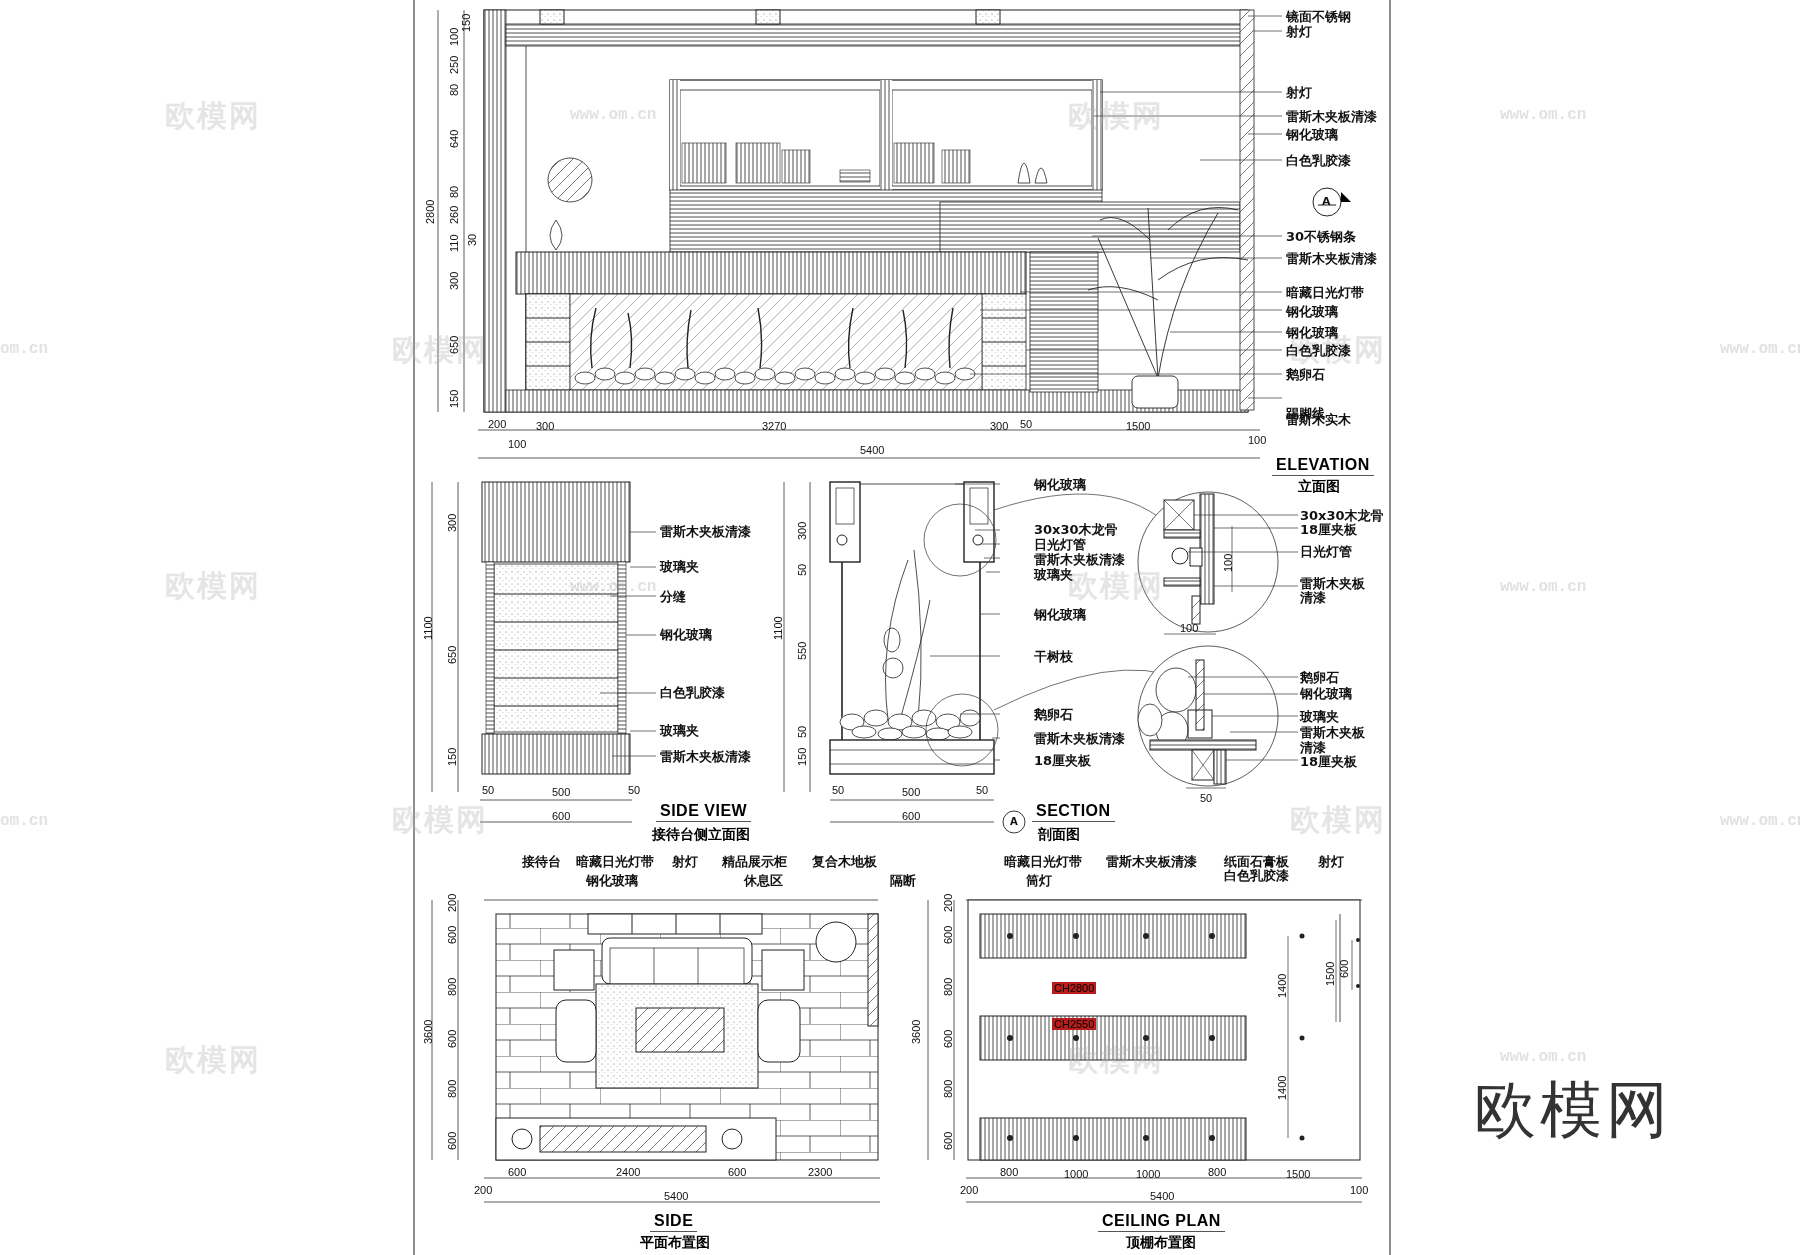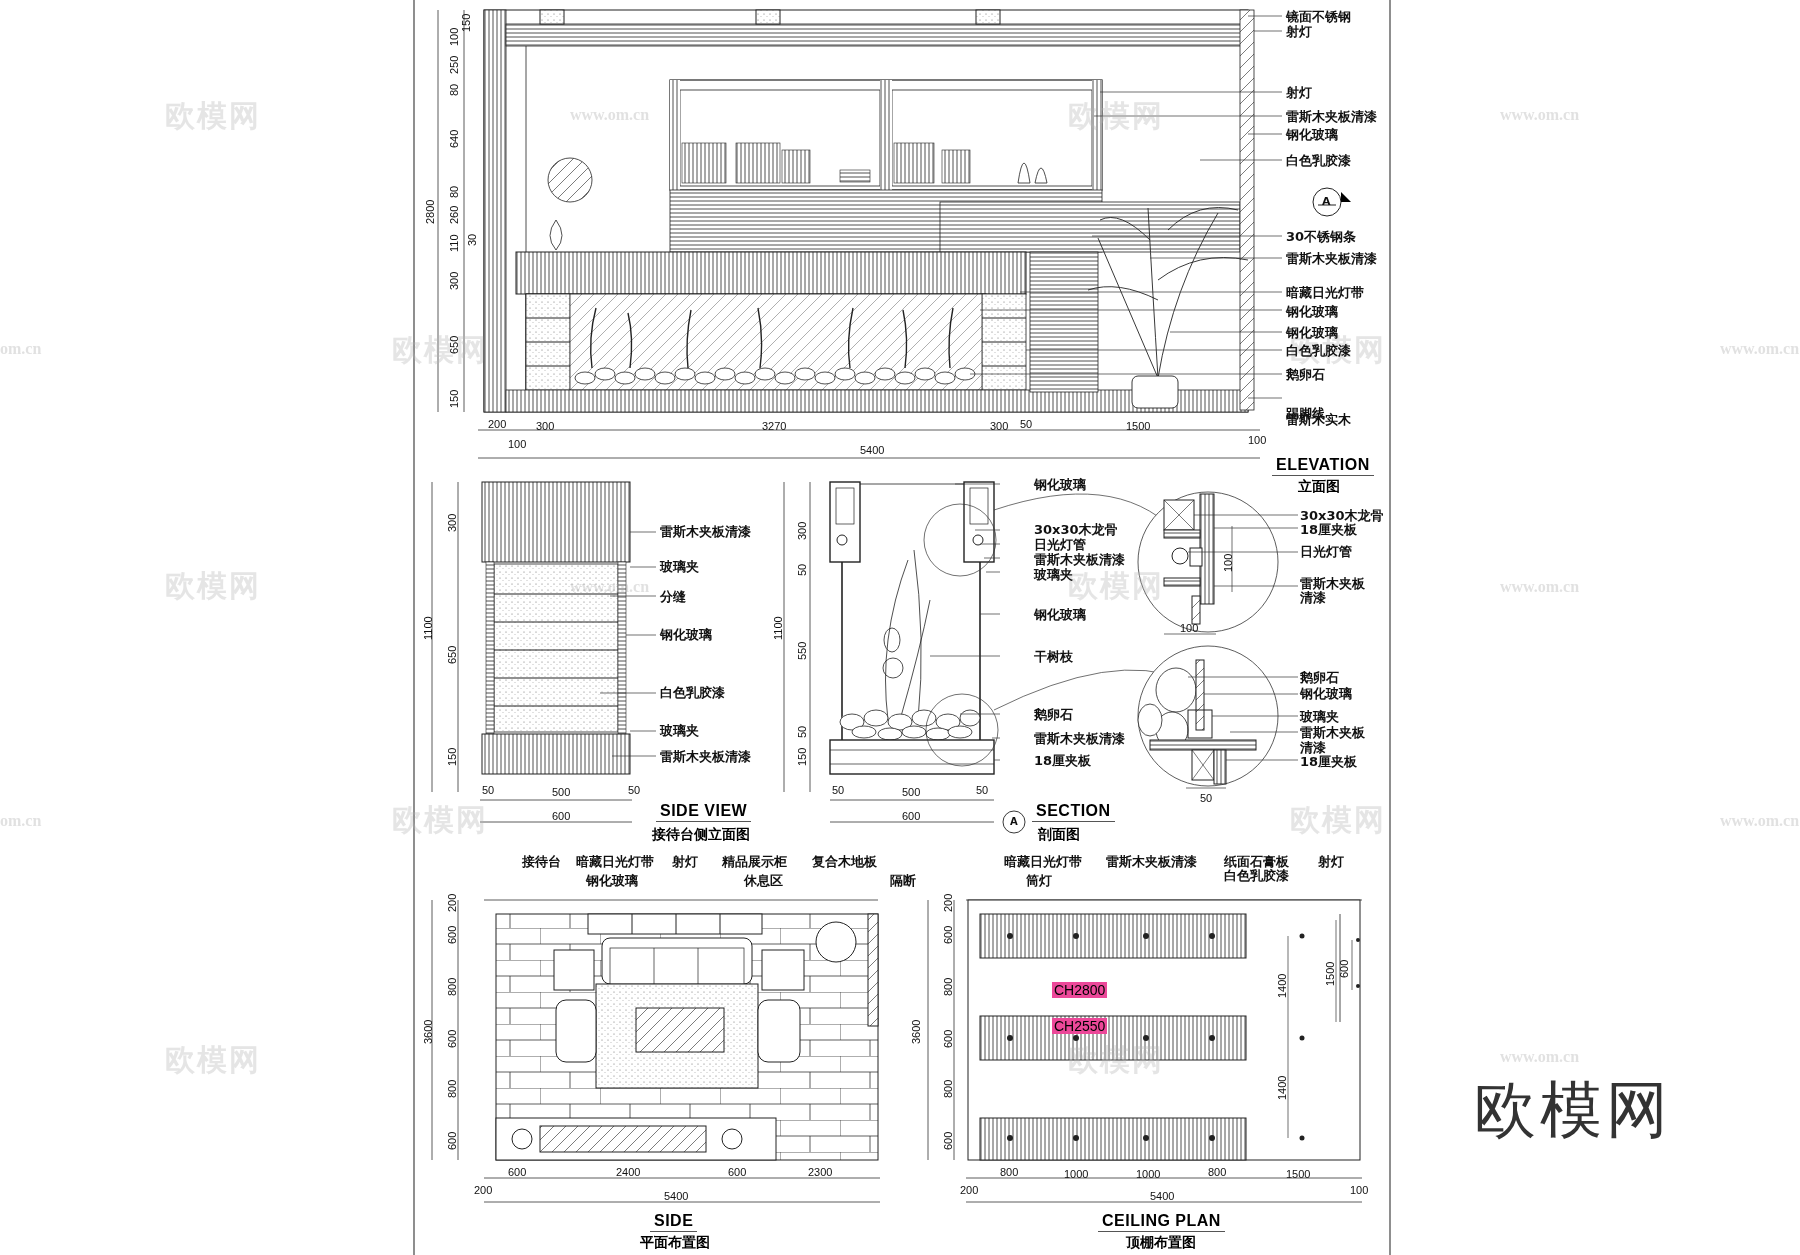--- a/index.html
+++ b/index.html
@@ -5,23 +5,23 @@
   html,body{margin:0;padding:0;background:#fff;}
   body{width:1800px;height:1255px;position:relative;overflow:hidden;font-family:"DejaVu Sans","Liberation Sans",sans-serif;}
   .sheet{position:absolute;left:0;top:0;width:1800px;height:1255px;}
   svg{position:absolute;left:0;top:0;}
   .lbl{position:absolute;font-size:13px;font-weight:bold;color:#111;white-space:nowrap;line-height:15px;font-family:"DejaVu Sans",sans-serif;}
   .dim{position:absolute;font-size:11px;color:#111;white-space:nowrap;font-family:"Liberation Sans",sans-serif;}
   .vdim{position:absolute;font-size:11px;color:#111;white-space:nowrap;transform:rotate(-90deg);transform-origin:left top;font-family:"Liberation Sans",sans-serif;}
   .title-en{position:absolute;font-size:16px;font-weight:bold;letter-spacing:0.5px;color:#000;font-family:"Liberation Sans",sans-serif;border-bottom:1.5px solid #555;padding:0 4px 1px 4px;}
   .title-cn{position:absolute;font-size:14px;font-weight:bold;color:#000;font-family:"DejaVu Sans",sans-serif;}
   .wm{position:absolute;color:rgba(180,180,180,0.35);font-size:30px;font-weight:bold;font-family:"DejaVu Sans",sans-serif;letter-spacing:2px;}
-  .wm-url{position:absolute;color:rgba(170,170,170,0.35);font-size:16px;font-weight:bold;font-family:Liberation Serif, serif;}
+  .wm-url{position:absolute;color:rgba(170,170,170,0.35);font-size:16px;font-weight:bold;font-family:Liberation Mono, monospace;}
   .brand{position:absolute;font-size:62px;color:#333;font-family:"DejaVu Sans",sans-serif;letter-spacing:4px;}
-  .ch{position:absolute;font-size:14px;background:#ec4899;padding:0 2px;font-family:"Liberation Sans",sans-serif;}
+  .ch{position:absolute;font-size:11px;background:#b91c1c;padding:0 2px;font-family:"Liberation Sans",sans-serif;}
 </style>
 </head>
 <body>
 
 <div class="sheet">
 
 <svg width="1800" height="1255" viewBox="0 0 1800 1255">
   <defs>
     <pattern id="vstripe" width="4" height="10" patternUnits="userSpaceOnUse">
       <rect width="4" height="10" fill="#fff"></rect>

